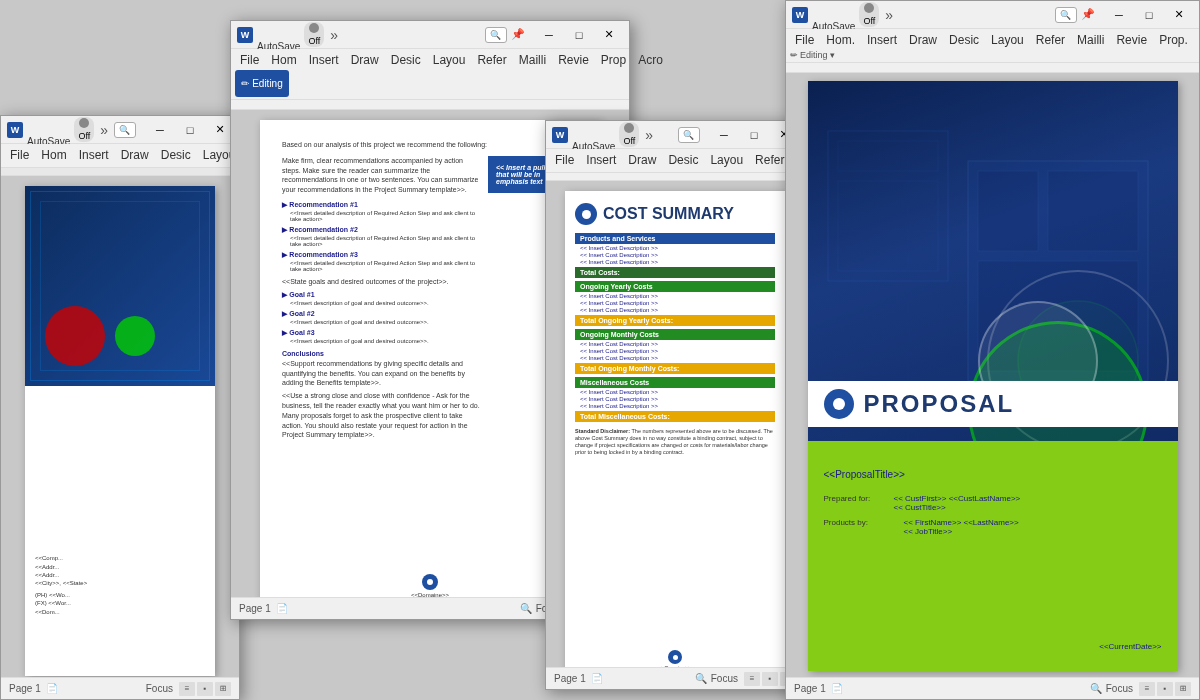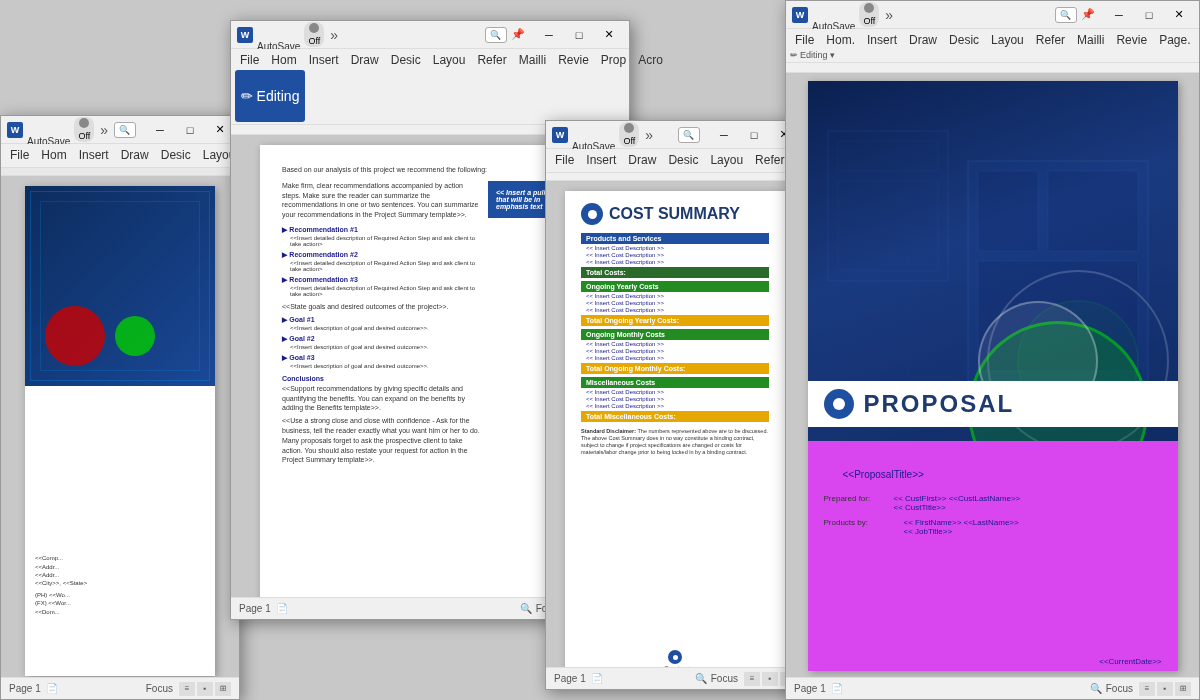--- a/index.html
+++ b/index.html
@@ -99,21 +99,21 @@
       padding: 2px 5px;
       font-size: 12px;
       cursor: pointer;
       border-radius: 2px 2px 0 0;
     }
     .ribbon-actions {
       display: flex; align-items: center; gap: 4px; font-size: 9px; color: #555;
     }
     .editing-btn {
       background: #1e4fa0; color: white;
-      padding: 18px 6px; border-radius: 3px; font-size: 14px; cursor: pointer;
+      padding: 8px 6px; border-radius: 3px; font-size: 10px; cursor: pointer;
     }
 
     
     .ruler {
       height: 14px;
       background: #f5f5f5;
       border-bottom: 1px solid #ddd;
       flex-shrink: 0;
       position: relative;
       overflow: hidden;
@@ -450,21 +450,21 @@
       <span class="ribbon-tab">Desic</span>
       <span class="ribbon-tab">Layou</span>
       <span class="ribbon-tab">Refer</span>
       <span class="ribbon-tab">Mailli</span>
       <span class="ribbon-tab">Revie</span>
       <span class="ribbon-tab">View</span>
     </div>
   </div>
   <div class="ruler" style="height:8px;background:#f0f0f0;border-bottom:1px solid #ddd;"></div>
   <div class="doc-area">
-    <div class="page" style="width:220px;height:490px;padding:12px 16px;overflow:hidden;position:relative;">
+    <div class="page" style="width:220px;height:490px;padding:12px 10px;overflow:hidden;position:relative;">
 
       <div style="display:flex;align-items:center;gap:6px;margin-bottom:8px;">
         <div style="width:22px;height:22px;background:#1e4fa0;border-radius:50%;display:flex;align-items:center;justify-content:center;">
           <div style="width:9px;height:9px;border-radius:50%;background:white;"></div>
         </div>
         <span class="cost-title">COST SUMMARY</span>
       </div>
 
       <div>
         <div class="cost-section-header">Products and Services</div>
@@ -545,21 +545,21 @@
     <div class="ribbon-tabs">
       <span class="ribbon-tab">File</span>
       <span class="ribbon-tab">Hom.</span>
       <span class="ribbon-tab">Insert</span>
       <span class="ribbon-tab">Draw</span>
       <span class="ribbon-tab">Desic</span>
       <span class="ribbon-tab">Layou</span>
       <span class="ribbon-tab">Refer</span>
       <span class="ribbon-tab">Mailli</span>
       <span class="ribbon-tab">Revie</span>
-      <span class="ribbon-tab">Page.</span>
+      <span class="ribbon-tab">Prop.</span>
       <span class="ribbon-tab">Draw</span>
       <span class="ribbon-tab">Acro</span>
 
     </div>
     <div class="ribbon-actions">
       <span style="font-size:9px;color:#555;">✏ Editing ▾</span>
     </div>
   </div>
   <div class="ruler" style="height:10px;background:#f0f0f0;border-bottom:1px solid #ddd;"></div>
   <div class="doc-area" style="padding:8px 4px;">
@@ -587,51 +587,51 @@
             <circle cx="270" cy="280" r="90" fill="none" stroke="white" stroke-width="2" opacity="0.6"></circle>
             <circle cx="270" cy="280" r="60" fill="rgba(0,200,0,0.2)" stroke="rgba(0,255,0,0.4)" stroke-width="1.5" opacity="0.8"></circle>
           </svg>
         </div>
 
         <div style="position:absolute;bottom:-20px;right:30px;width:180px;height:180px;border-radius:50%;background:rgba(0,180,0,0.25);border:3px solid rgba(0,220,0,0.5);"></div>
 
         <div style="position:absolute;bottom:60px;right:80px;width:120px;height:120px;border-radius:50%;background:rgba(255,255,255,0.08);border:2px solid rgba(255,255,255,0.3);"></div>
       </div>
 
-      <div style="position:absolute;top:360px;left:0;right:0;bottom:0;background:#d946ef;padding:12px 16px;">
+      <div style="position:absolute;top:360px;left:0;right:0;bottom:0;background:#84cc16;padding:12px 16px;">
 
         <div style="position:absolute;top:-60px;left:0;right:0;background:white;padding:8px 16px;display:flex;align-items:center;gap:10px;">
           <div style="width:30px;height:30px;background:#1e4fa0;border-radius:50%;display:flex;align-items:center;justify-content:center;">
             <div style="width:12px;height:12px;border-radius:50%;background:white;"></div>
           </div>
           <span style="font-size:24px;font-weight:bold;color:#1e3a6e;letter-spacing:2px;">PROPOSAL</span>
         </div>
 
         <div style="margin-top:16px;">
-          <p style="font-size:10px;color:#1a1a8a;font-weight:500;margin-left:19px;">&lt;&lt;ProposalTitle&gt;&gt;</p>
+          <p style="font-size:10px;color:#1a1a8a;font-weight:500;">&lt;&lt;ProposalTitle&gt;&gt;</p>
         </div>
 
         <div style="margin-top:14px;display:flex;flex-direction:column;gap:6px;">
           <div style="display:flex;">
             <span style="font-size:8px;color:#333;min-width:70px;">Prepared for:</span>
             <div>
               <p style="font-size:8px;color:#1a1a8a;">&lt;&lt; CustFirst&gt;&gt; &lt;&lt;CustLastName&gt;&gt;</p>
               <p style="font-size:8px;color:#1a1a8a;">&lt;&lt; CustTitle&gt;&gt;</p>
             </div>
           </div>
           <div style="display:flex;gap:10px;">
             <span style="font-size:8px;color:#333;min-width:70px;">Products by:</span>
             <div>
               <p style="font-size:8px;color:#1a1a8a;text-align:right;">&lt;&lt; FirstName&gt;&gt; &lt;&lt;LastName&gt;&gt;</p>
               <p style="font-size:8px;color:#1a1a8a;">&lt;&lt; JobTitle&gt;&gt;</p>
             </div>
           </div>
         </div>
 
-        <div style="position:absolute;bottom:5px;right:16px;">
+        <div style="position:absolute;bottom:20px;right:16px;">
           <p style="font-size:8px;color:#1a1a8a;">&lt;&lt;CurrentDate&gt;&gt;</p>
         </div>
       </div>
     </div>
   </div>
   <div class="status-bar">
     <span>Page 1</span>
     <span>📄</span>
     <div class="status-right">
       <span>🔍 Focus</span>

